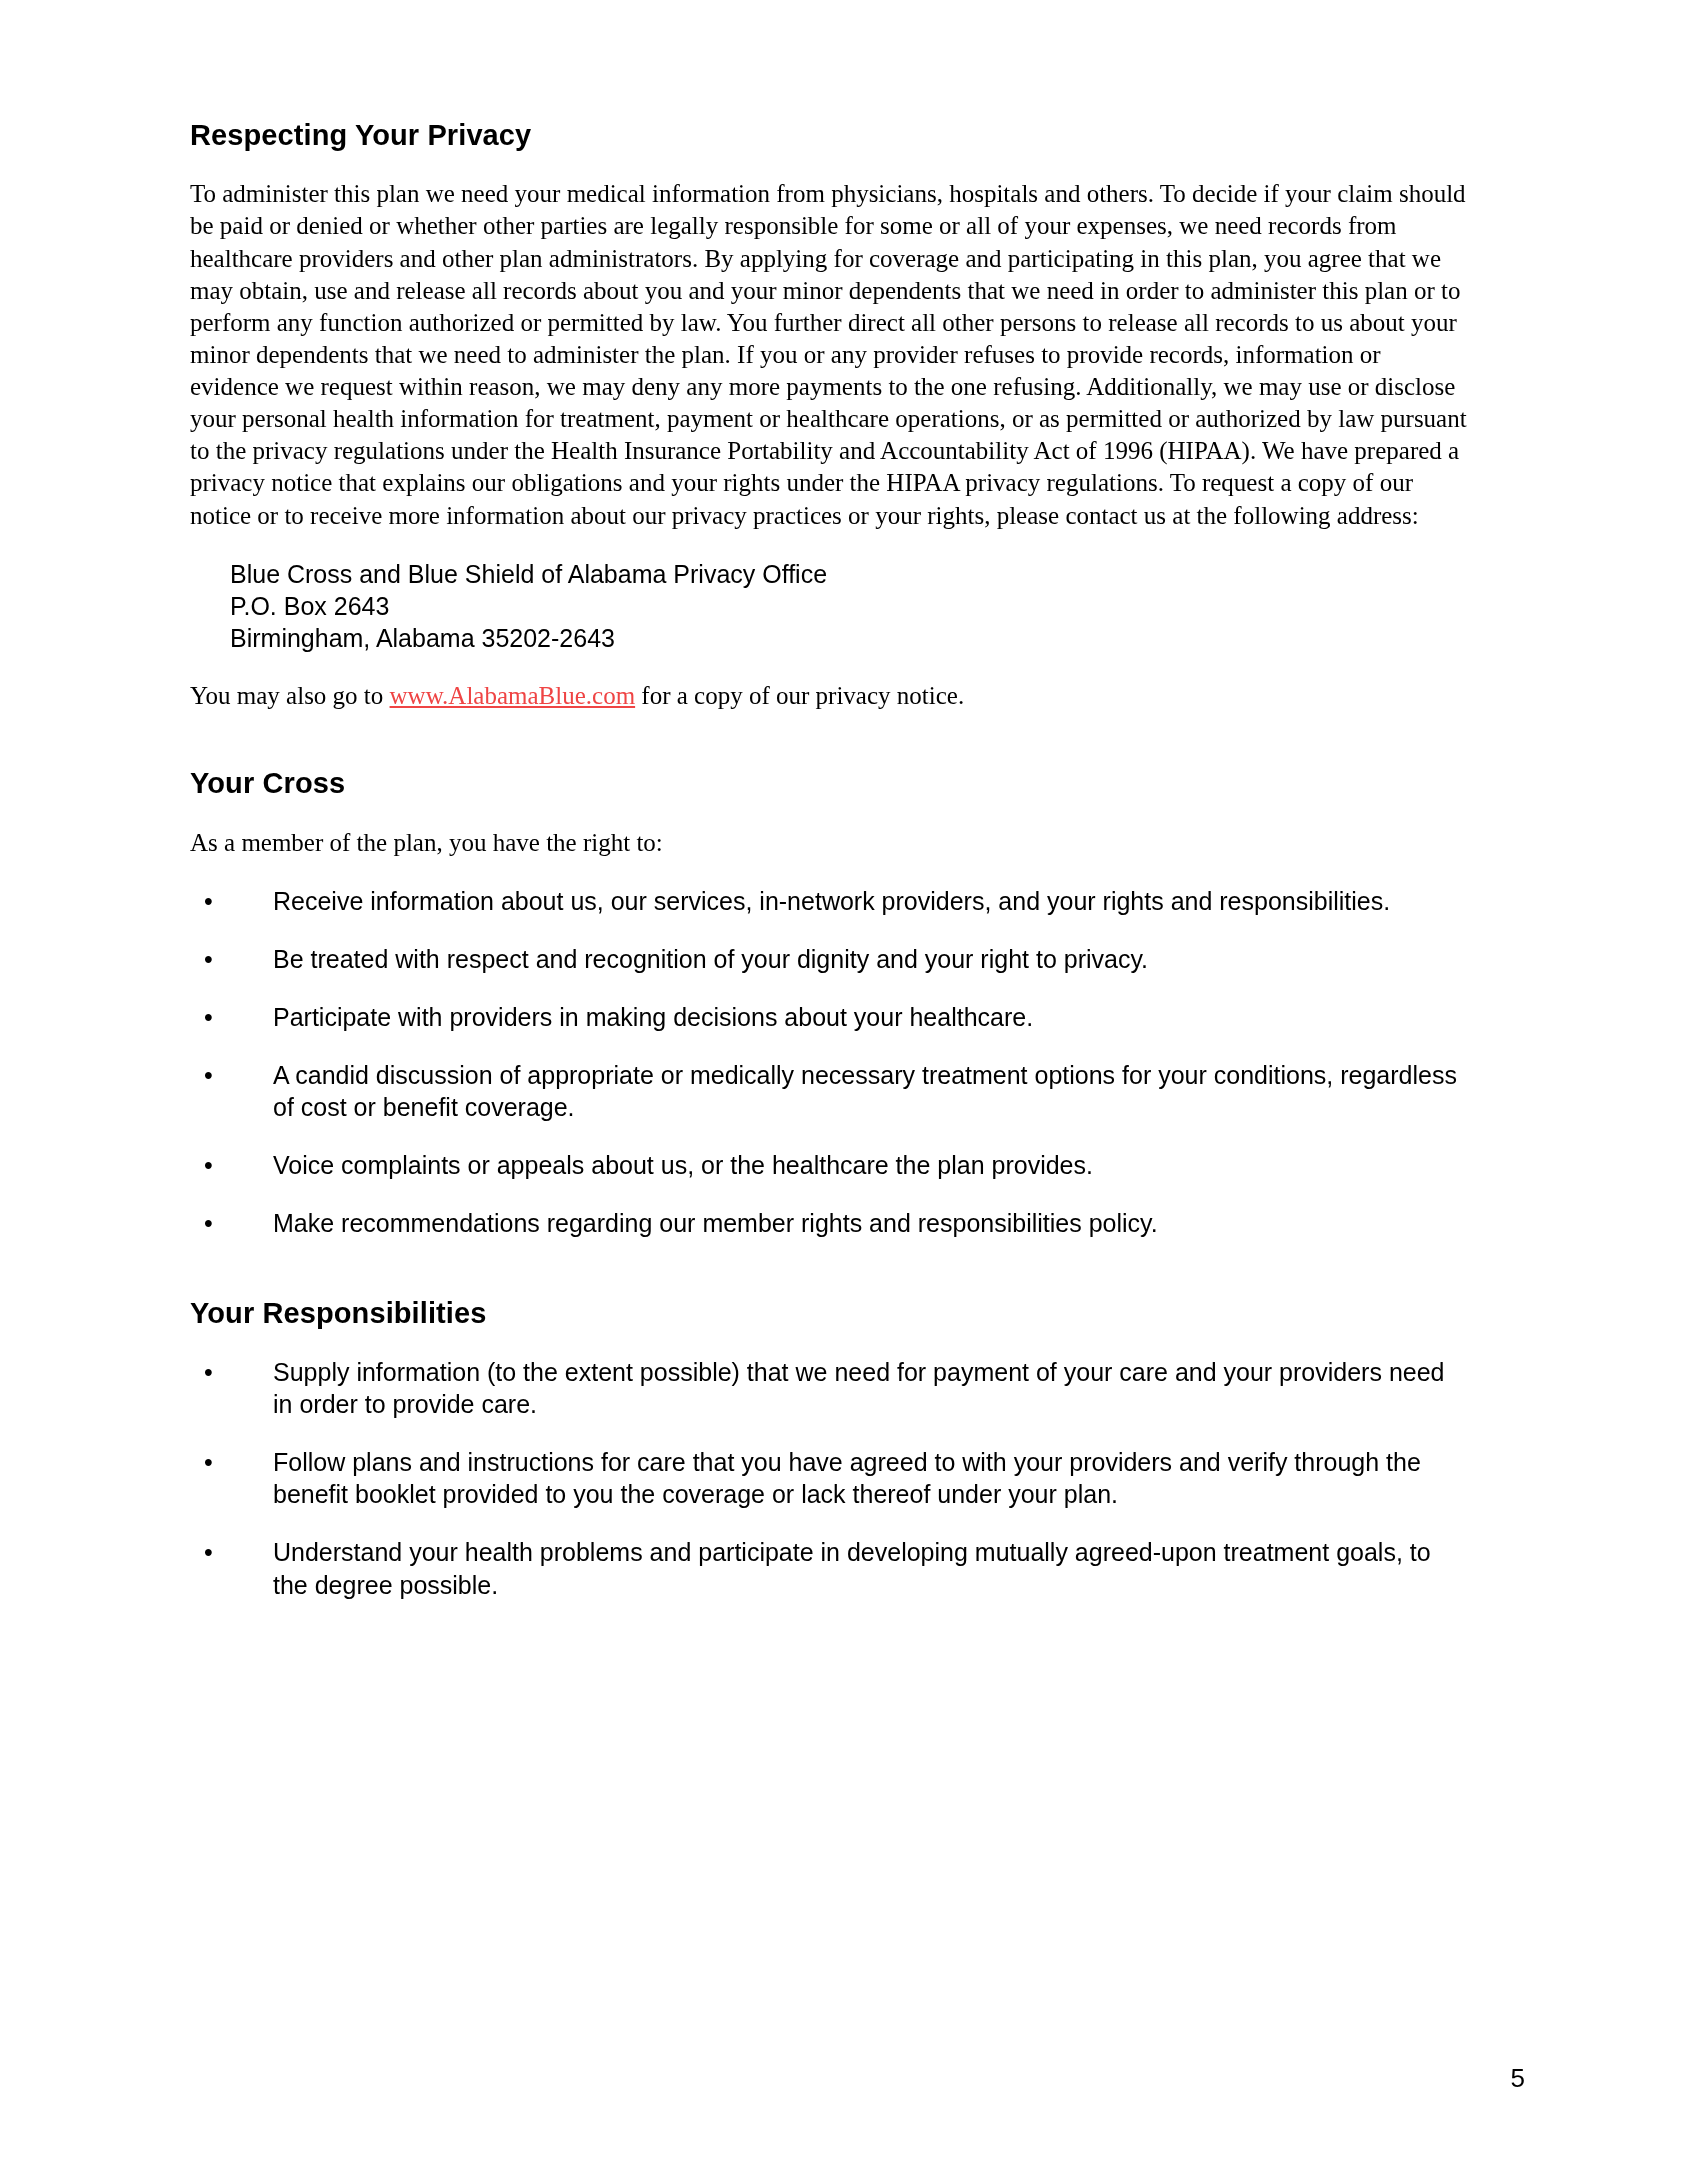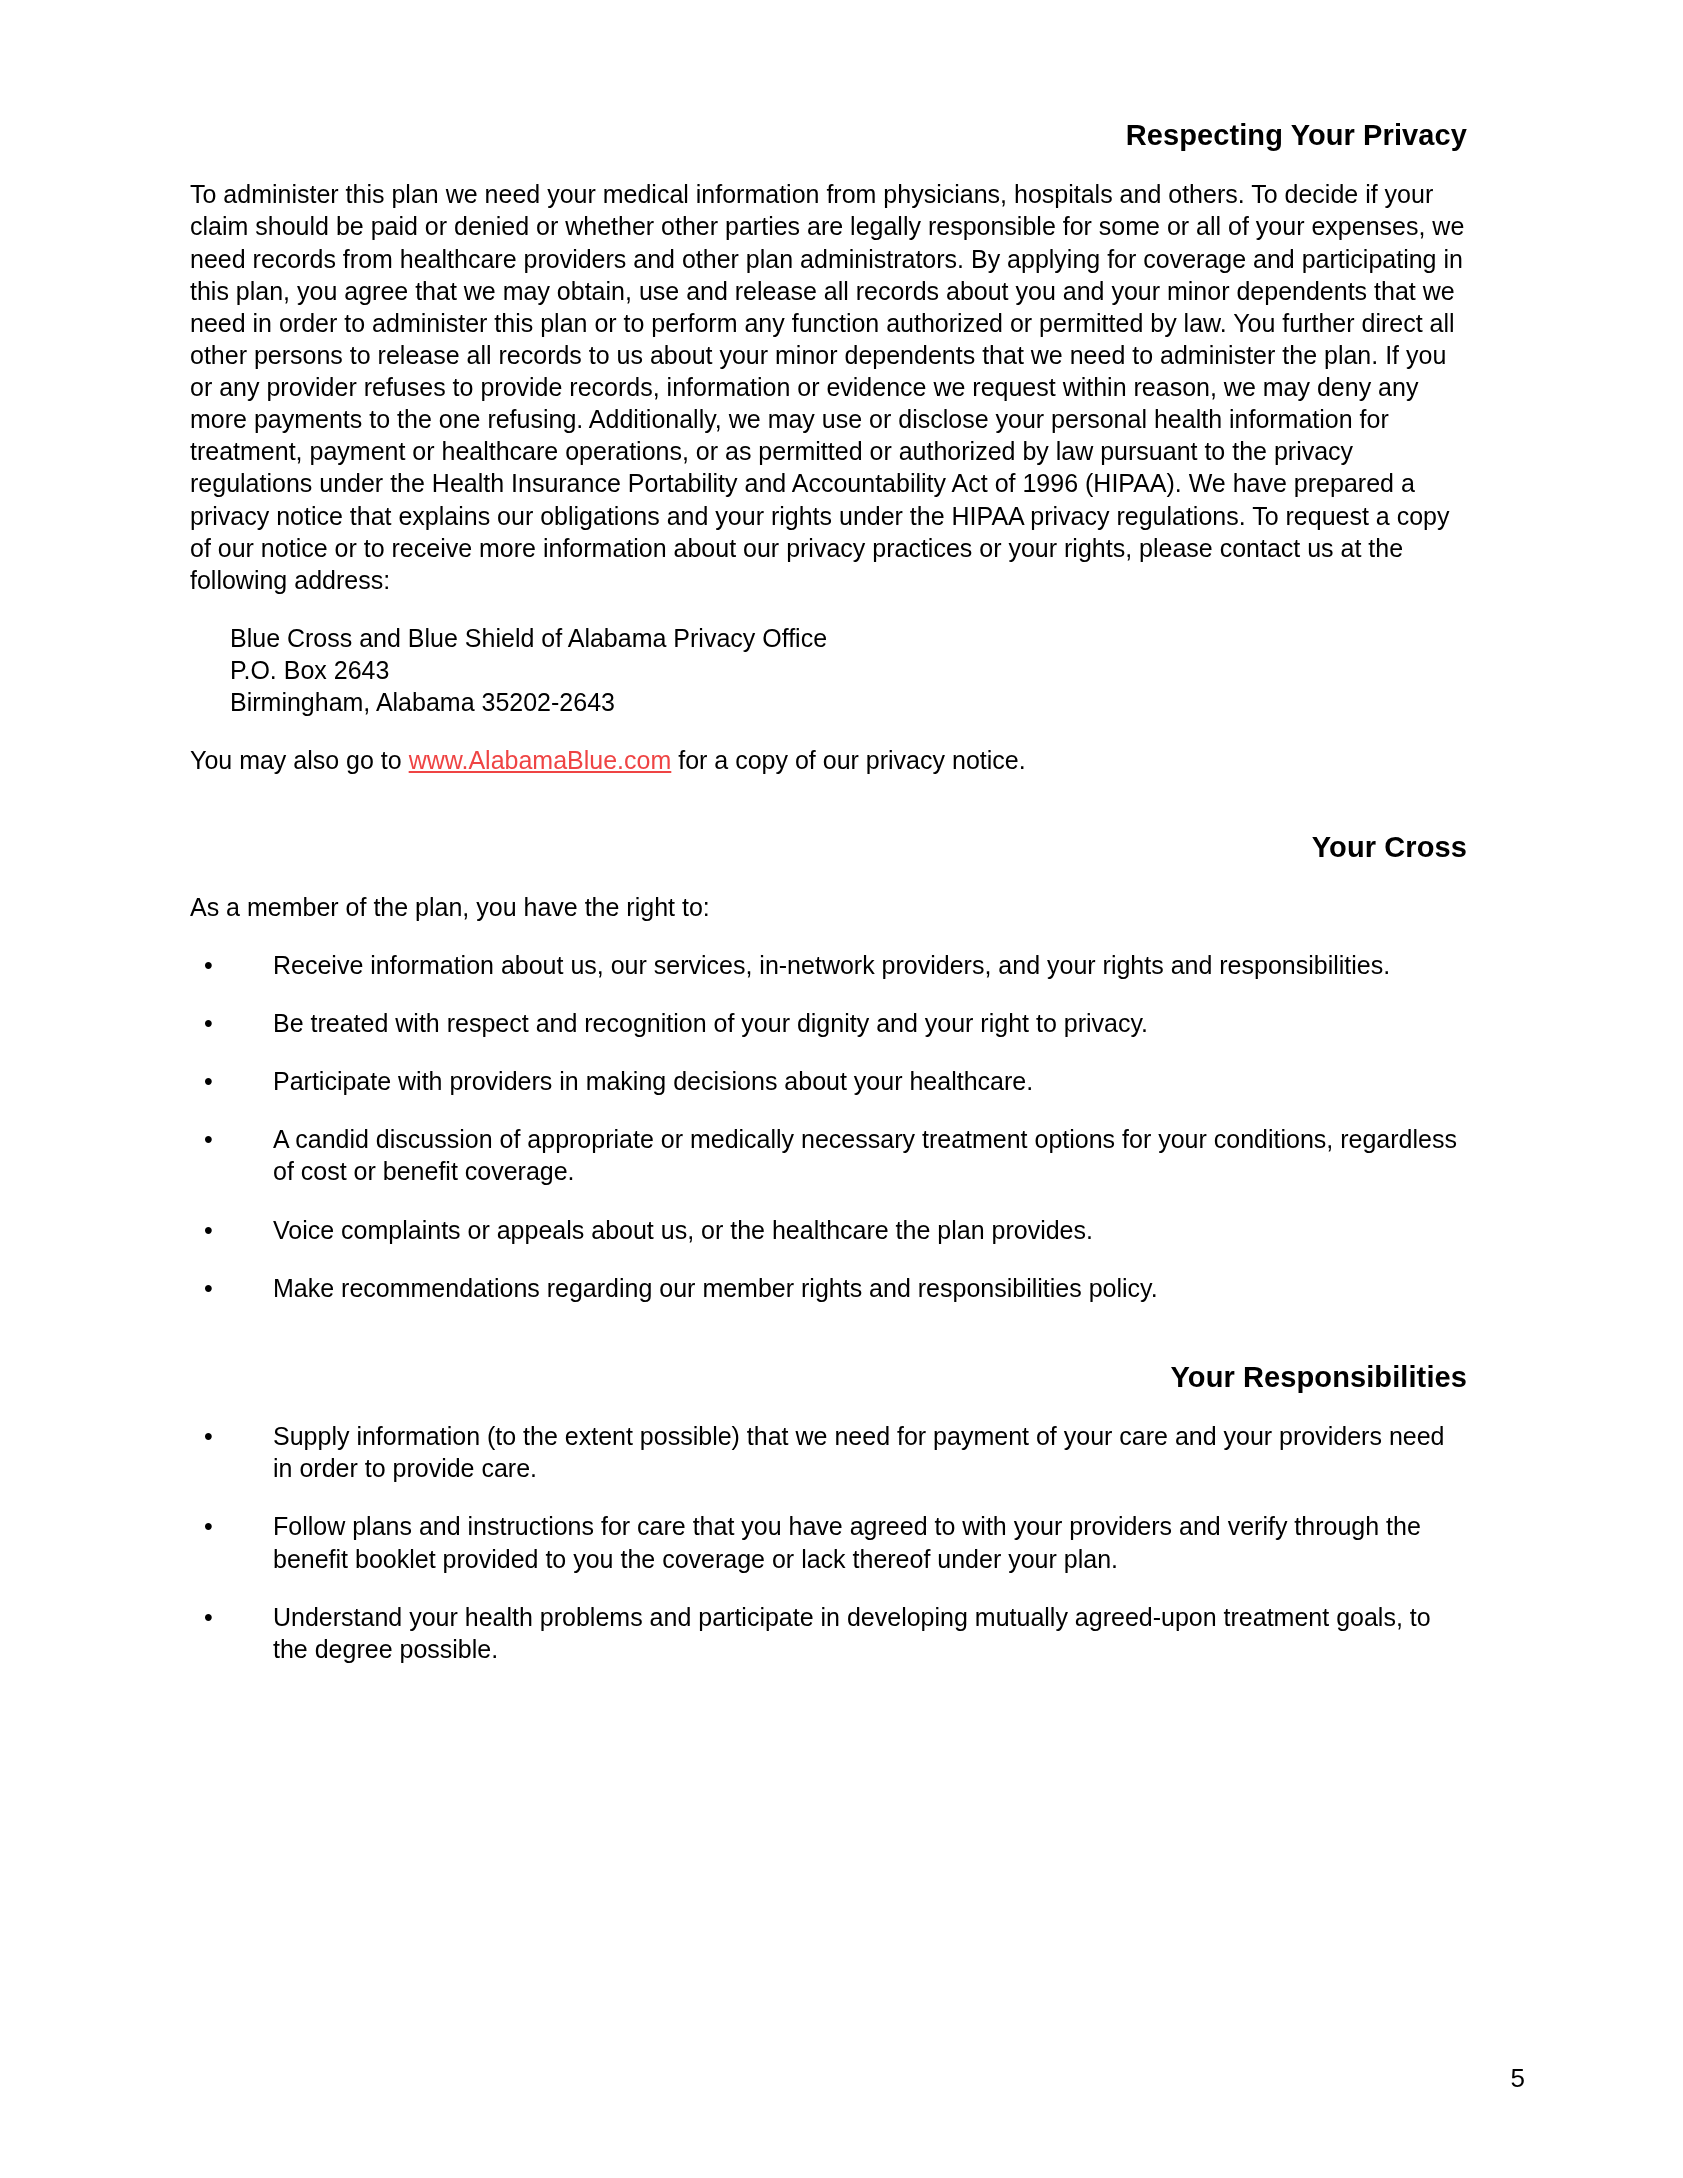--- a/index.html
+++ b/index.html
@@ -33,31 +33,31 @@
     font-stretch: condensed;
     -webkit-font-smoothing: none;
   }
 
   .doc h2 {
     font-size: 29px;
     font-weight: bold;
     letter-spacing: 0.1px;
     margin: 0 0 26px 0;
     line-height: 1.15;
-    text-align: right;
   }
 
   .sec-rights h2,
   .sec-resp h2 {
     margin-top: 0;
   }
 
   .para {
     margin: 0 0 26px 0;
     text-align: left;
+    font-family: Liberation Serif, serif;
   }
 
   
   .address {
     margin: 0 0 26px 0;
     padding-left: 40px;
   }
 
   .address .line {
     display: block;

